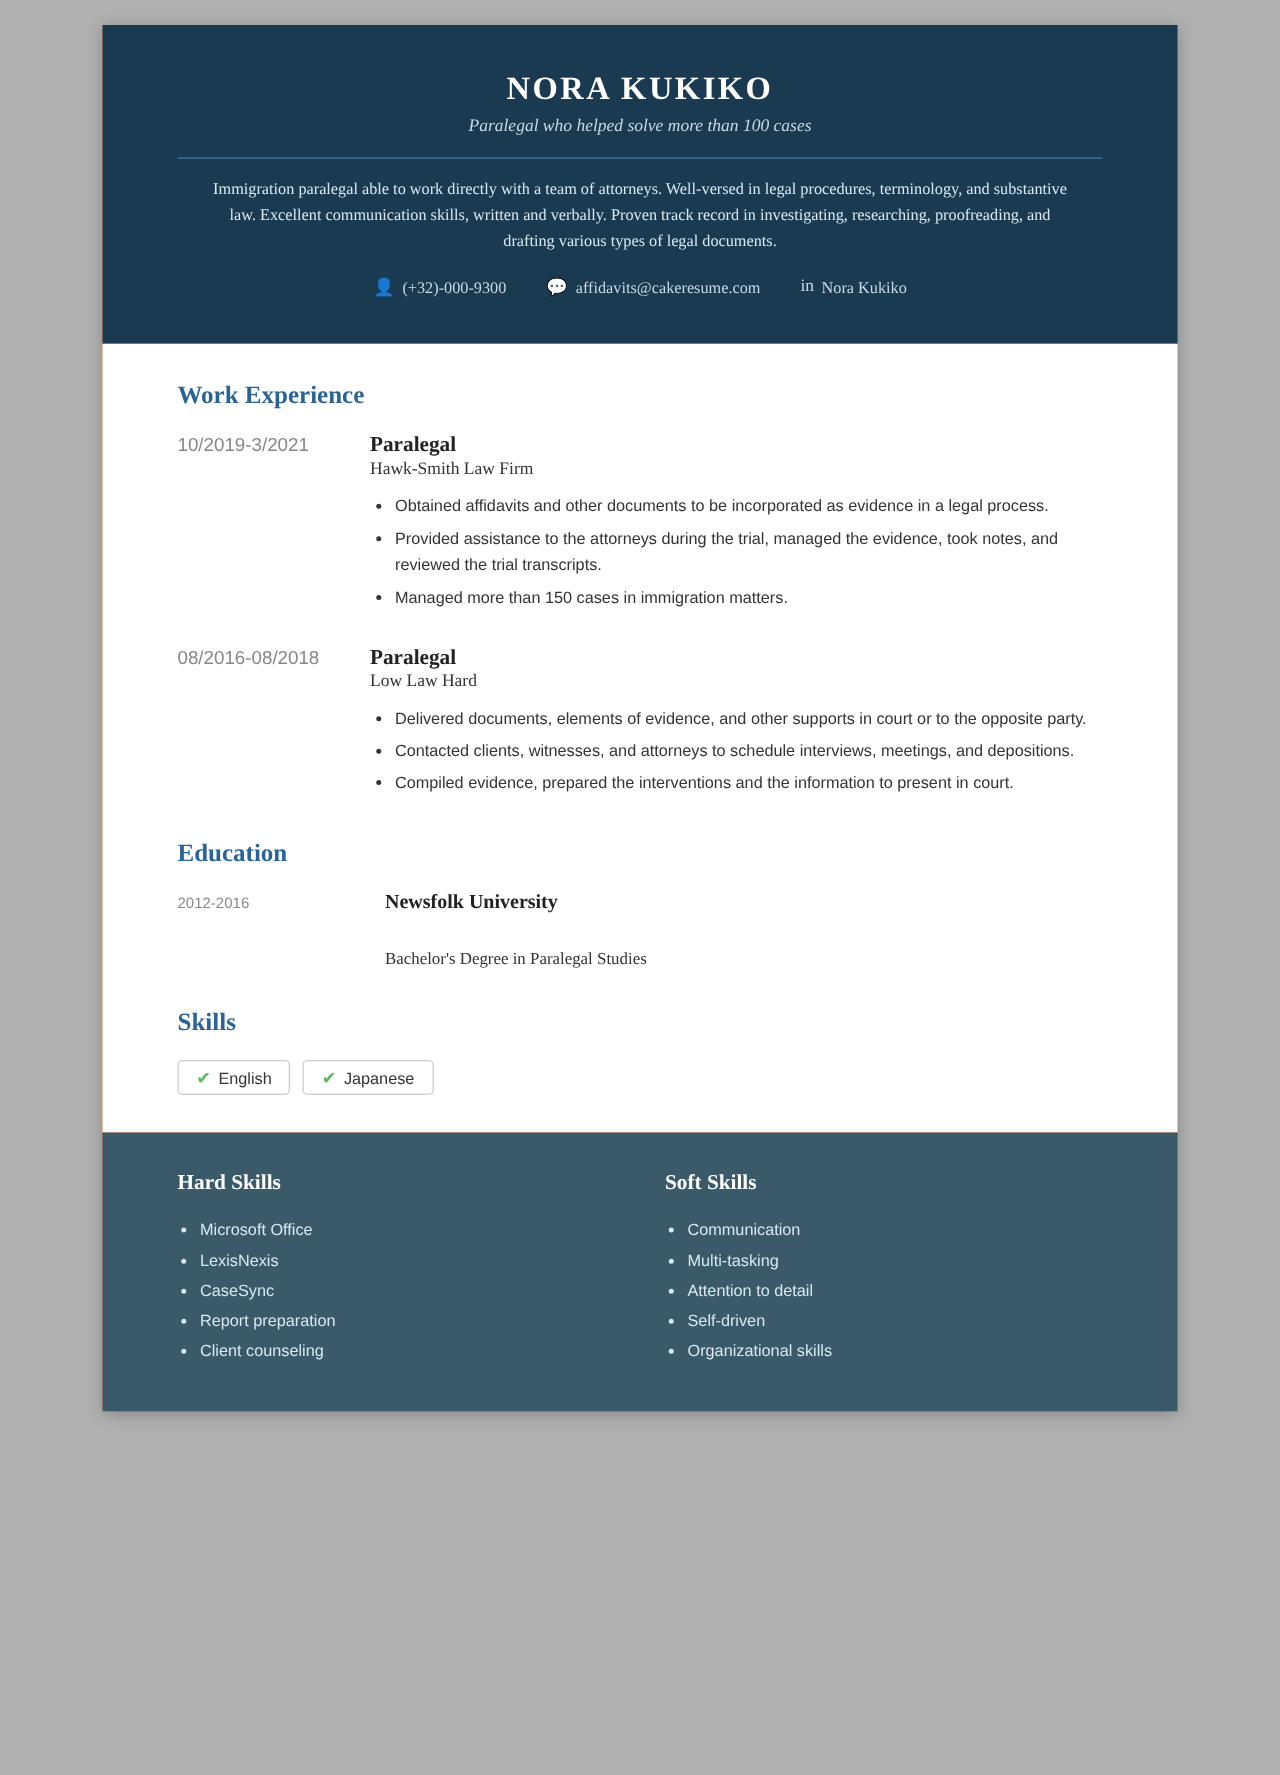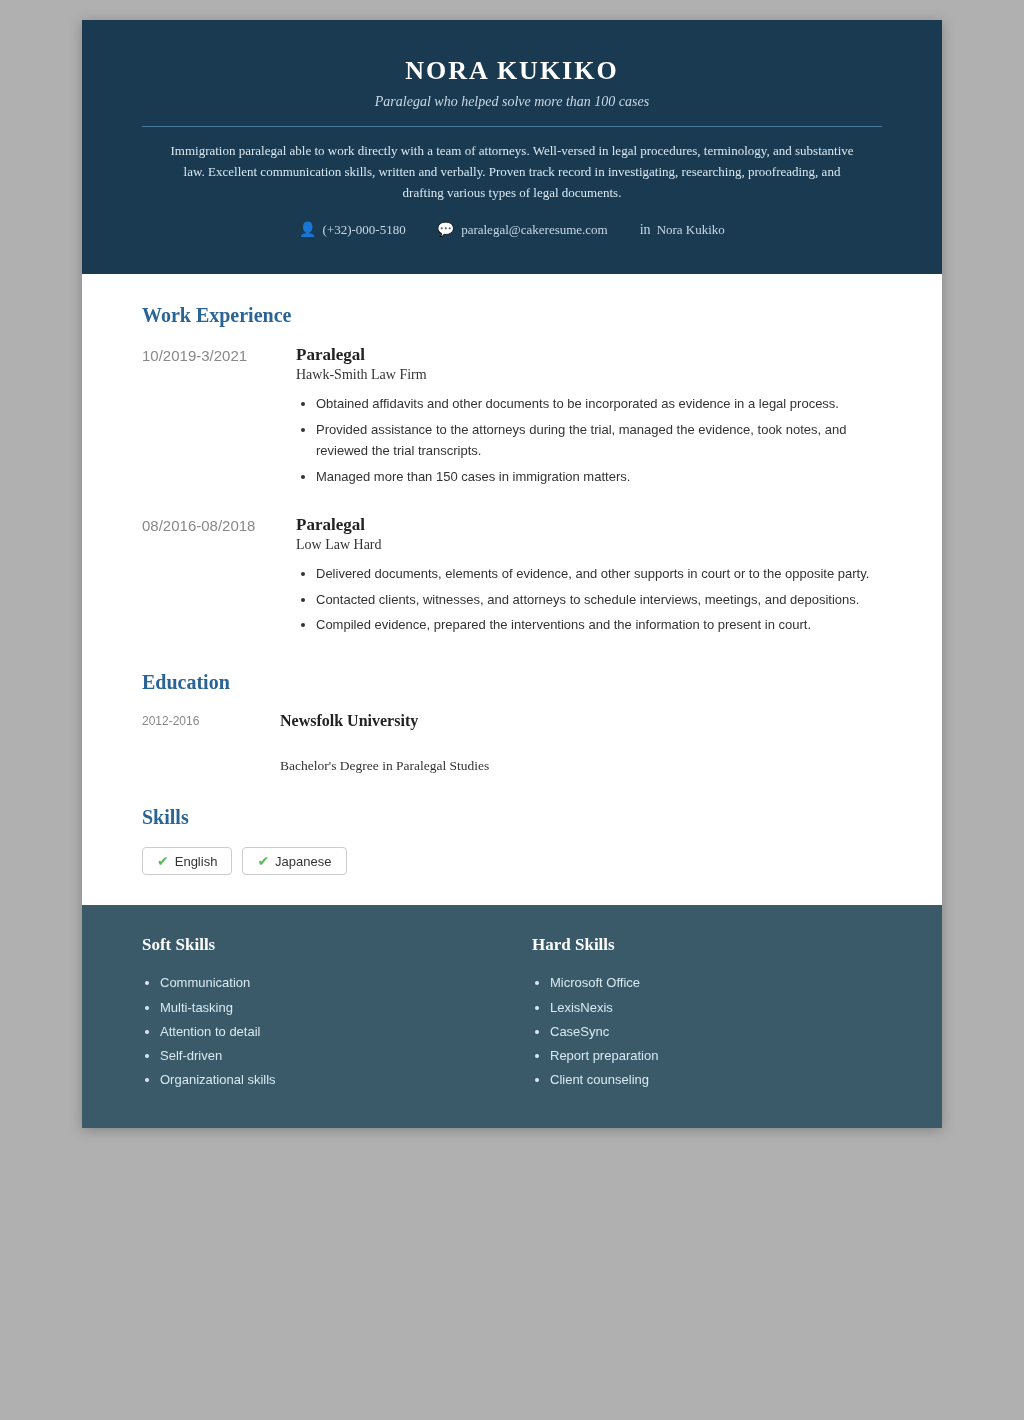--- a/index.html
+++ b/index.html
@@ -118,21 +118,21 @@
       line-height: 1.65;
       color: #333;
       font-family: Arial, sans-serif;
     }
     .experience-bullets li {
       margin-bottom: 4px;
     }
     
     .education-item {
       display: flex;
-      gap: 8px;
+      gap: 36px;
       margin-bottom: 16px;
     }
     .education-date {
       min-width: 130px;
       color: #888;
       font-size: 12px;
       padding-top: 2px;
       font-family: Arial, sans-serif;
     }
     .education-details {
@@ -208,25 +208,25 @@
 <div class="resume-container">
 
   <div class="header">
     <div class="header-name">NORA KUKIKO</div>
     <div class="header-subtitle">Paralegal who helped solve more than 100 cases</div>
     <hr class="header-divider">
     <div class="header-summary">Immigration paralegal able to work directly with a team of attorneys. Well-versed in legal procedures, terminology, and substantive law. Excellent communication skills, written and verbally. Proven track record in investigating, researching, proofreading, and drafting various types of legal documents.</div>
     <div class="header-contact">
       <div class="contact-item">
         <span class="contact-icon">👤</span>
-        <span>(+32)-000-5180</span>
+        <span>(+32)-000-9300</span>
       </div>
       <div class="contact-item">
         <span class="contact-icon">💬</span>
-        <span>paralegal@cakeresume.com</span>
+        <span>affidavits@cakeresume.com</span>
       </div>
       <div class="contact-item">
         <span class="contact-icon">in</span>
         <span>Nora Kukiko</span>
       </div>
     </div>
   </div>
 
   <div class="main-content">
 
@@ -282,34 +282,34 @@
           <span class="skill-check">✔</span>
           <span>Japanese</span>
         </div>
       </div>
     </div>
 
   </div>
 
   <div class="bottom-section">
     <div class="bottom-col">
+      <div class="bottom-section-title">Hard Skills</div>
+      <ul class="bottom-bullets">
+        <li>Microsoft Office</li>
+        <li>LexisNexis</li>
+        <li>CaseSync</li>
+        <li>Report preparation</li>
+        <li>Client counseling</li>
+      </ul>
+    </div>
+    <div class="bottom-col">
       <div class="bottom-section-title">Soft Skills</div>
       <ul class="bottom-bullets">
         <li>Communication</li>
         <li>Multi-tasking</li>
         <li>Attention to detail</li>
         <li>Self-driven</li>
         <li>Organizational skills</li>
       </ul>
     </div>
-    <div class="bottom-col">
-      <div class="bottom-section-title">Hard Skills</div>
-      <ul class="bottom-bullets">
-        <li>Microsoft Office</li>
-        <li>LexisNexis</li>
-        <li>CaseSync</li>
-        <li>Report preparation</li>
-        <li>Client counseling</li>
-      </ul>
-    </div>
   </div>
 
 </div>
 
 </body></html>

